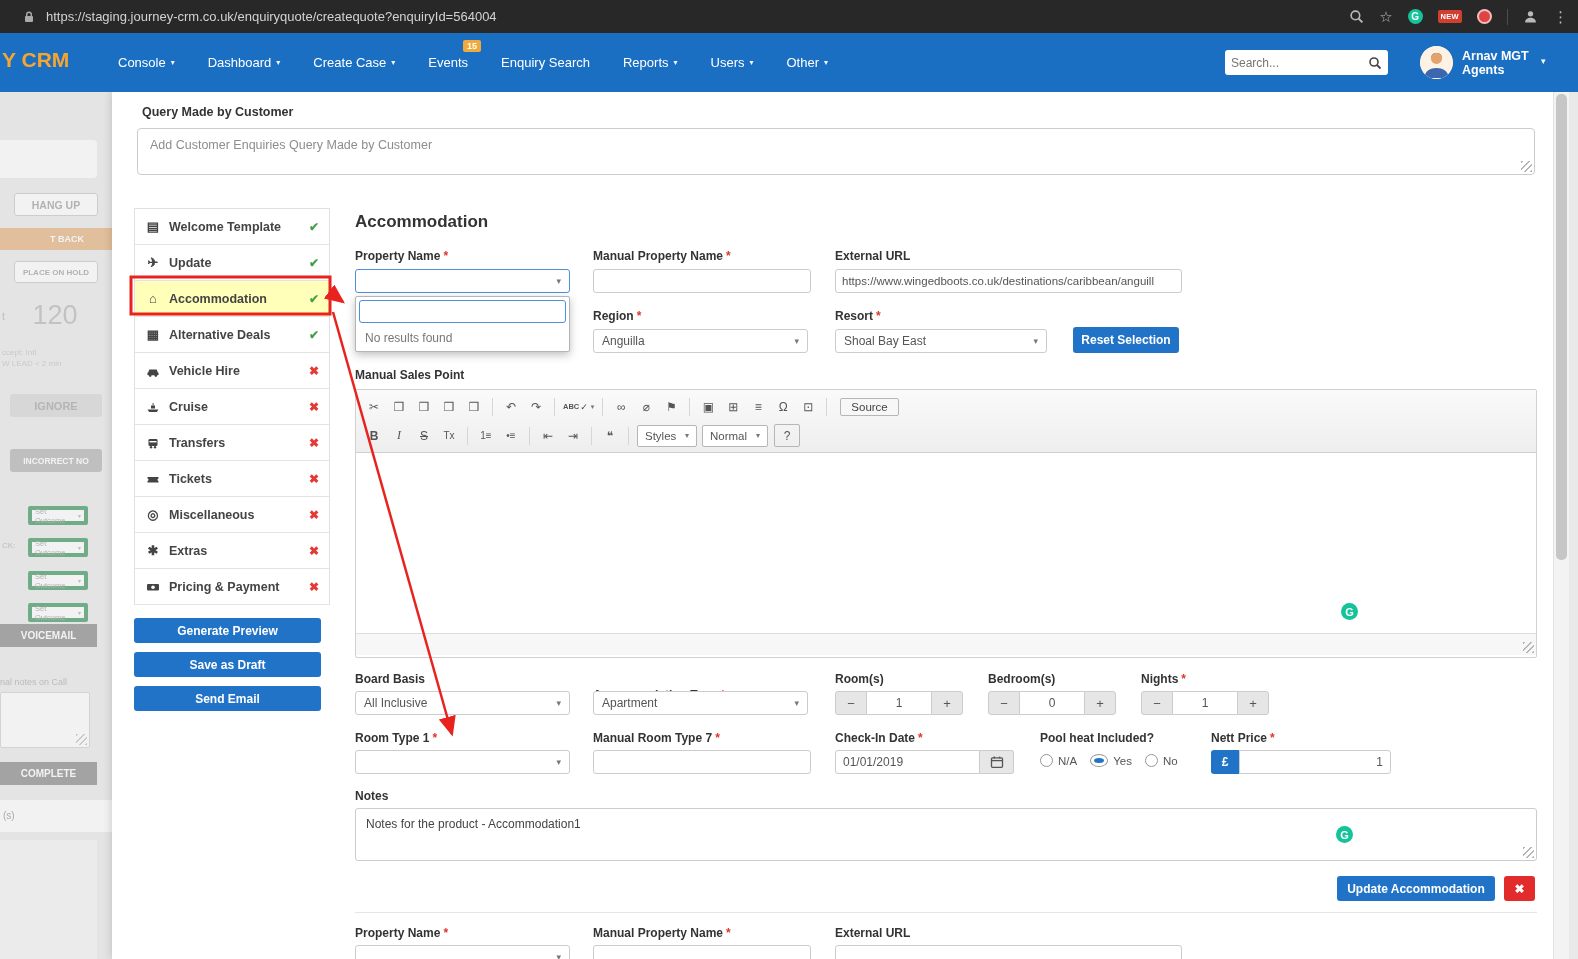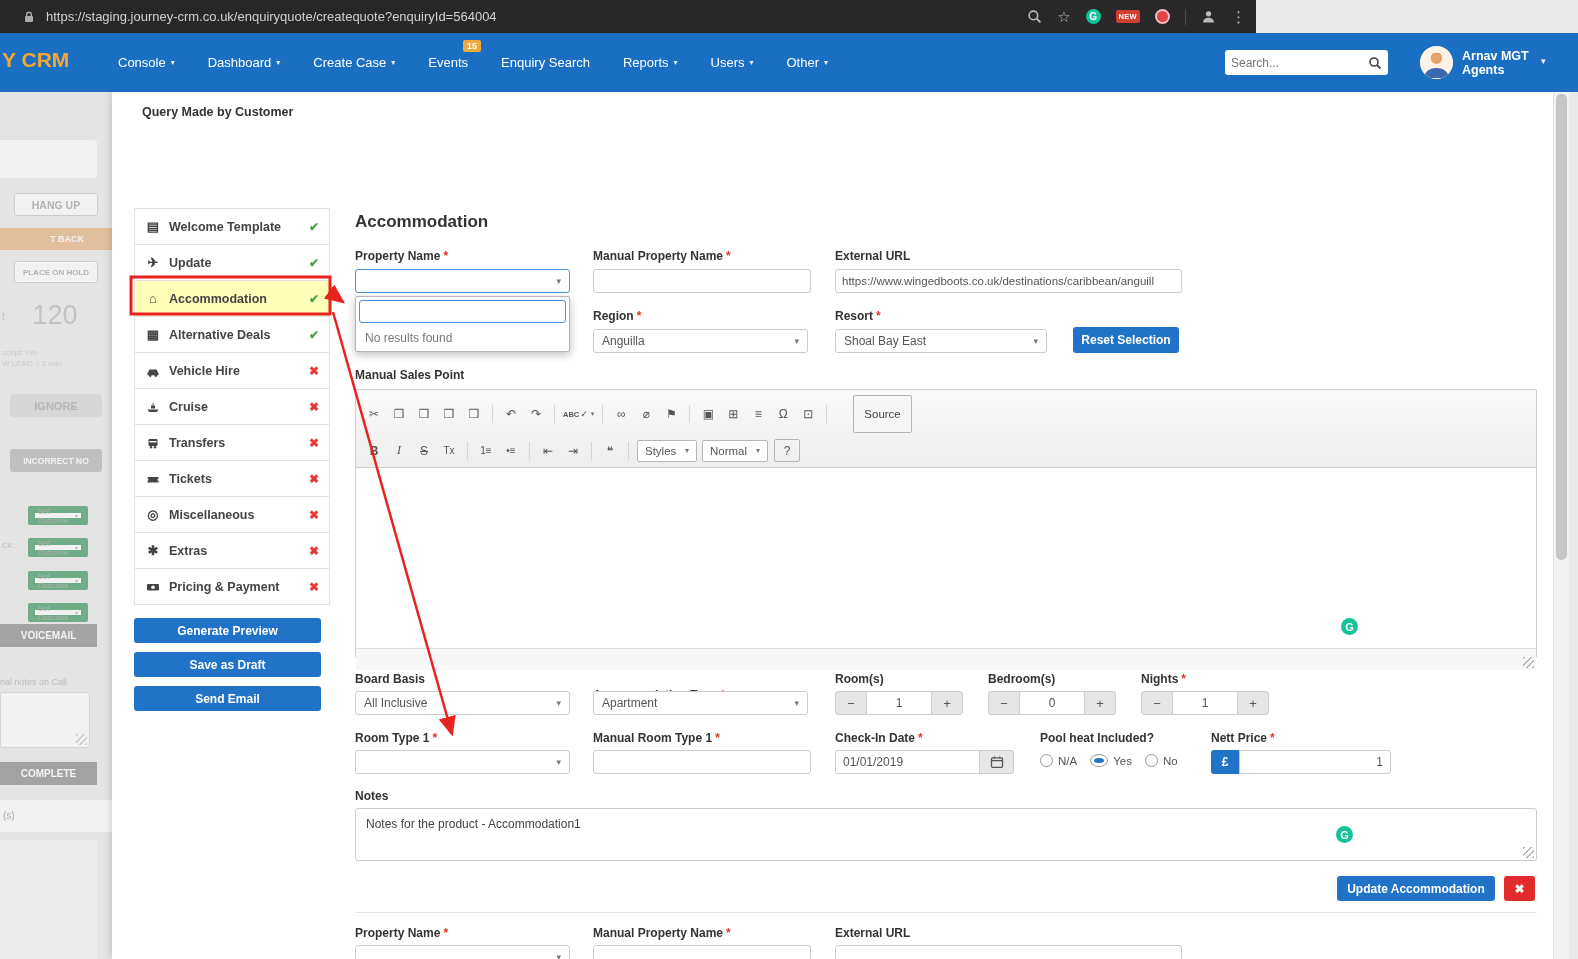--- a/index.html
+++ b/index.html
@@ -5,21 +5,21 @@
   * { box-sizing: border-box; margin: 0; padding: 0; }
   html,body { width:1578px; height:959px; }
   body {
     position: relative;
     font-family: "Liberation Sans", sans-serif;
     background:#e9e9e9;
     overflow:hidden;
   }
 
   
-  .browser-bar{position:absolute;left:0;top:0;width:1256px;height:33px;background:#282828;display:flex;align-items:center;color:#c9c9c9;z-index:10;}
+  .browser-bar{position:absolute;left:0;top:0;width:1578px;height:33px;background:#282828;display:flex;align-items:center;color:#c9c9c9;z-index:10;}
   .lock-ic{margin-left:22px;display:flex;}
   .url-text{margin-left:10px;font-size:13px;color:#d2d2d2;white-space:nowrap;}
   .browser-right{position:absolute;right:10px;top:0;height:33px;display:flex;align-items:center;gap:15px;}
   .b-ic{color:#b9b9b9;font-size:15px;display:flex;align-items:center;cursor:pointer;}
   .gicon{width:17px;height:17px;border-radius:50%;background:#15c39a;color:#fff;font-size:11px;font-weight:bold;display:flex;align-items:center;justify-content:center;}
   .gicon.sm{width:15px;height:15px;font-size:10px;}
   .new-badge{background:#d23f31;color:#fff;font-size:7.5px;font-weight:bold;padding:2px 3px;border-radius:2px;letter-spacing:.3px;}
   .red-circle{width:15px;height:15px;border-radius:50%;background:#e04343;border:2px solid #f2bdbd;}
   .b-sep{width:1px;height:16px;background:#4d4d4d;}
 
@@ -37,21 +37,21 @@
   .user-name{position:absolute;left:1462px;top:16px;font-size:12.5px;font-weight:bold;cursor:pointer;}
   .user-role{position:absolute;left:1462px;top:30px;font-size:12.5px;font-weight:bold;}
   .user-caret{position:absolute;left:1541px;top:23px;font-size:9px;}
 
   
   .left-strip{position:absolute;left:0;top:92px;width:112px;height:867px;background:#e4e4e4;overflow:hidden;}
   .faded{position:absolute;inset:0;opacity:.55;}
   .cp-card{position:absolute;left:0;top:48px;width:97px;height:38px;background:#fff;border-radius:0 4px 4px 0;}
   .cp-btn{position:absolute;background:#fff;border:1px solid #b9b9b9;border-radius:3px;color:#8a8a8a;font-weight:bold;display:flex;align-items:center;justify-content:center;cursor:pointer;}
   .cp-bar{position:absolute;color:#fff;font-weight:bold;display:flex;align-items:center;justify-content:center;cursor:pointer;}
-  .cp-sel{position:absolute;background:#fff;border:7px solid #15803d;border-radius:2px;color:#8a8a8a;font-size:7.5px;display:flex;align-items:center;padding:0 3px;gap:3px;cursor:pointer;}
+  .cp-sel{position:absolute;background:#fff;border:4px solid #15803d;border-radius:2px;color:#8a8a8a;font-size:7.5px;display:flex;align-items:center;padding:0 3px;gap:3px;cursor:pointer;}
   .cp-sel .caret{margin-left:auto;font-size:6px;color:#999;}
   .cp-txt{position:absolute;color:#9a9a9a;white-space:nowrap;}
 
   
   .main-panel{position:absolute;left:112px;top:92px;width:1441px;height:867px;background:#fff;overflow:hidden;box-shadow:0 0 9px rgba(0,0,0,.18);}
   .lbl{position:absolute;font-size:12px;font-weight:bold;color:#333;white-space:nowrap;}
   .req{color:#e0342b;margin-left:3px;}
   .inp{position:absolute;height:24px;border:1px solid #ccc;border-radius:3px;font-family:"Liberation Sans",sans-serif;font-size:12px;color:#555;padding:0 7px;background:#fff;outline:none;}
   .sel{position:absolute;height:24px;border:1px solid #ccc;border-radius:3px;background:#fff;display:flex;align-items:center;padding:0 8px;font-size:12px;color:#555;cursor:pointer;}
   .sel .caret{margin-left:auto;color:#777;font-size:9px;}
@@ -85,21 +85,21 @@
   .tb-btn.b{font-weight:bold;}
   .tb-btn.i{font-style:italic;font-family:"Liberation Serif",serif;}
   .tb-btn.s{text-decoration:line-through;}
   .tb-btn.small{font-size:10px;}
   .spell{gap:1px;}
   .spell .abc{font-size:7.5px;font-weight:bold;}
   .spell .chk{font-size:9px;color:#444;}
   .spell .caret{font-size:7px;color:#777;margin-left:2px;}
   .tb-select{height:22px;border:1px solid #b6b6b6;border-radius:2px;background:#fff;display:flex;align-items:center;justify-content:space-between;padding:0 7px;font-size:11.5px;color:#555;cursor:pointer;margin:0 2px;}
   .tb-select .caret{font-size:8px;color:#777;}
-  .src-btn{height:38px;border:1px solid #b6b6b6;border-radius:2px;background:#f7f7f7;padding:0 10px;display:flex;align-items:center;font-size:11.5px;color:#444;cursor:pointer;margin-left:20px;}
+  .src-btn{height:18px;border:1px solid #b6b6b6;border-radius:2px;background:#f7f7f7;padding:0 10px;display:flex;align-items:center;font-size:11.5px;color:#444;cursor:pointer;margin-left:7px;}
   .ed-body{position:relative;height:180px;background:#fff;cursor:text;}
   .ed-foot{position:relative;height:22px;background:#f7f7f7;border-top:1px solid #ddd;}
 
   
   .stepper{position:absolute;display:flex;}
   .st-btn{width:32px;height:24px;background:#e6e6e6;border:1px solid #ccc;display:flex;align-items:center;justify-content:center;font-size:13px;color:#555;cursor:pointer;}
   .st-btn.l{border-radius:3px 0 0 3px;}
   .st-btn.r{border-radius:0 3px 3px 0;}
   .st-val{width:64px;height:24px;border-top:1px solid #ccc;border-bottom:1px solid #ccc;border-left:none;border-right:none;text-align:center;font-size:12px;color:#555;outline:none;font-family:"Liberation Sans",sans-serif;}
 
@@ -250,20 +250,24 @@
     <div style="position:absolute;left:0;top:708px;width:112px;height:32px;background:#fff;">
       <span class="cp-txt" style="left:3px;top:10px;font-size:10px;color:#777;">(s)</span>
     </div>
     <div style="position:absolute;left:0;top:748px;width:97px;height:119px;background:#f2f2f2;"></div>
   </div>
 </div>
 
 <div class="main-panel">
 
   <span class="lbl" style="left:30px;top:13px;font-size:12.5px;">Query Made by Customer</span>
+  <div class="query-box">
+    <span>Add Customer Enquiries Query Made by Customer</span>
+    <span class="grip"></span>
+  </div>
 
   <div class="steps">
     <div class="step-item">
       <span class="s-ic">▤</span>
       <span>Welcome Template</span>
       <span class="s-status ok">✔</span>
     </div>
     <div class="step-item">
       <span class="s-ic">✈</span>
       <span>Update</span>
@@ -469,21 +473,21 @@
     <input class="st-val" value="0" style="">
     <span class="st-btn r">+</span>
   </div>
   <div class="stepper" style="left:1029px;top:599px;">
     <span class="st-btn l">−</span>
     <input class="st-val" value="1" style="">
     <span class="st-btn r">+</span>
   </div>
 
   <span class="lbl" style="left:243px;top:639px;"><span>Room Type 1</span><span class="req">*</span></span>
-  <span class="lbl" style="left:481px;top:639px;"><span>Manual Room Type 1</span><span class="req">*</span></span>
+  <span class="lbl" style="left:481px;top:639px;"><span>Manual Room Type 7</span><span class="req">*</span></span>
   <span class="lbl" style="left:723px;top:639px;"><span>Check-In Date</span><span class="req">*</span></span>
   <span class="lbl" style="left:928px;top:639px;">Pool heat Included?</span>
   <span class="lbl" style="left:1099px;top:639px;"><span>Nett Price</span><span class="req">*</span></span>
 
   <div class="sel" style="left:243px;top:658px;width:215px;">
       <span></span>
       <span class="caret">▾</span>
     </div>
   <input class="inp" style="left: 481px; top: 658px; width: 218px;">
   <input class="inp" style="left: 723px; top: 658px; width: 145px; border-radius: 3px 0px 0px 3px;" value="01/01/2019">

